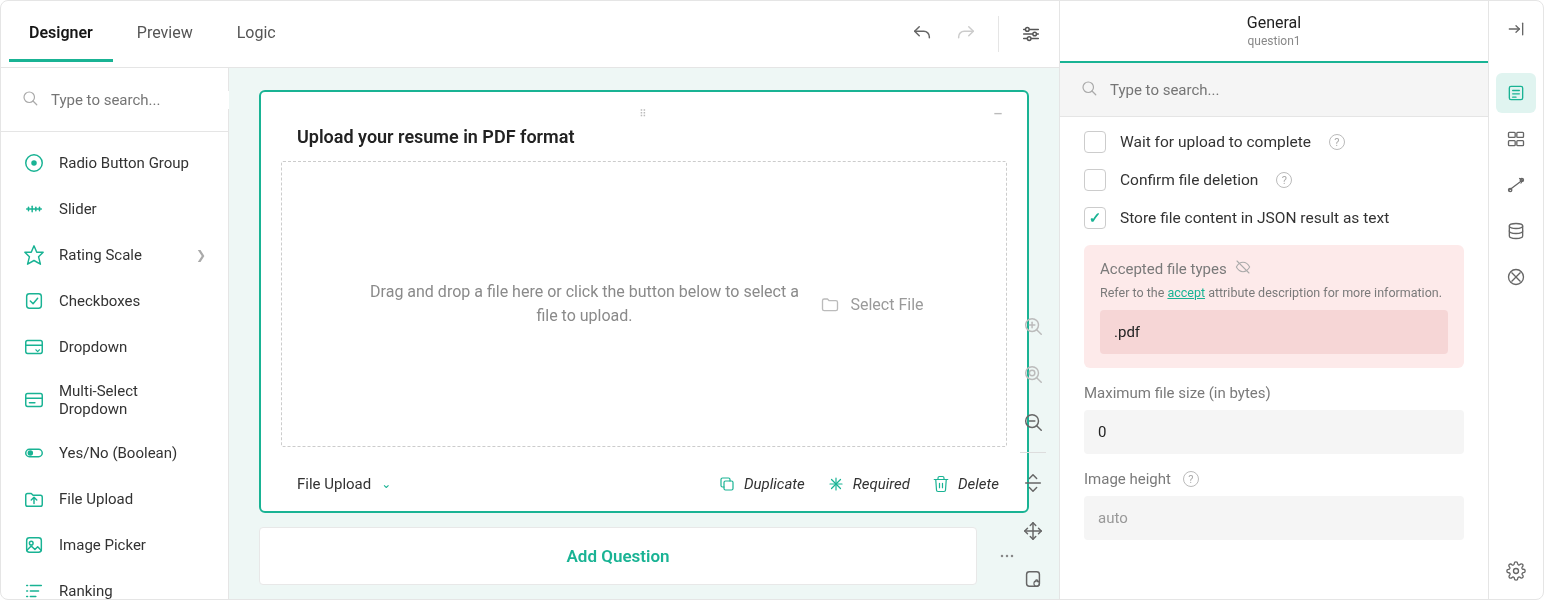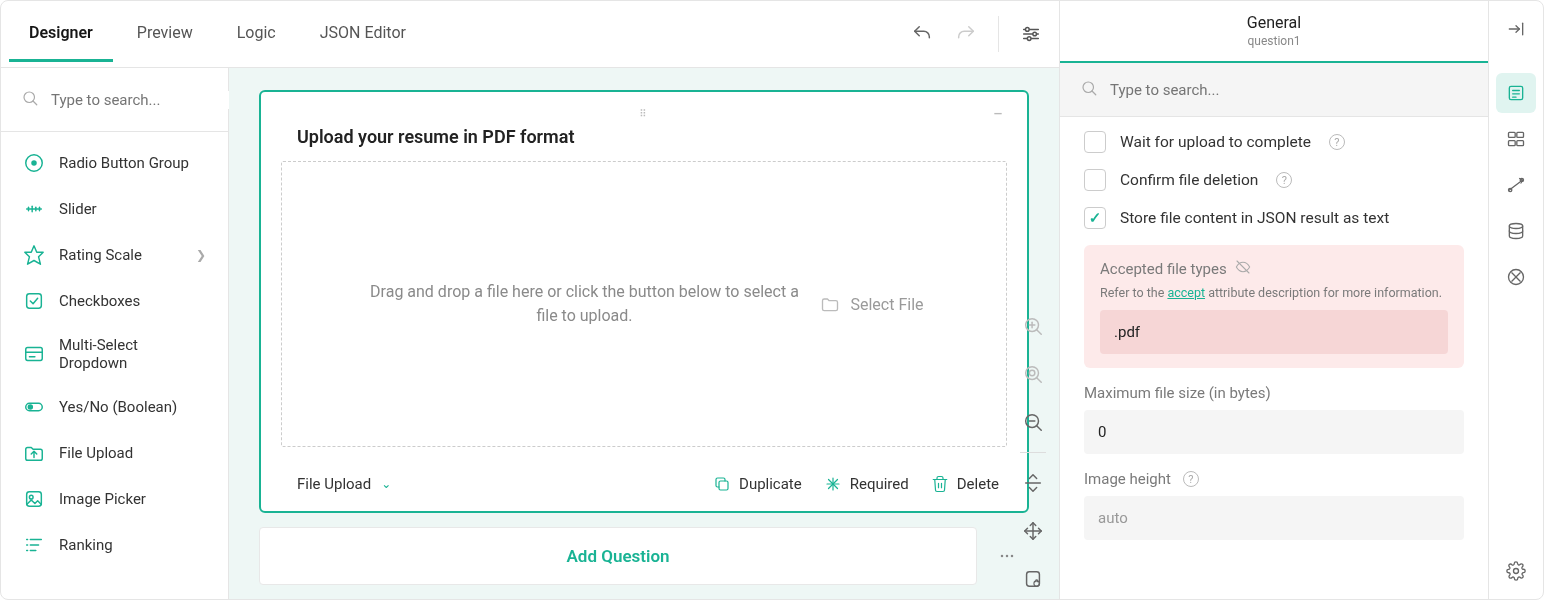--- a/index.html
+++ b/index.html
@@ -30,21 +30,21 @@
 .card-topbar { height: 14px; display: flex; align-items: center; justify-content: center; color: #bbb; position: relative; }
 .card-topbar .mini { position: absolute; right: 24px; color: #bbb; font-size: 18px; }
 .card-title { padding: 6px 36px 14px; font-size: 18px; font-weight: 600; color: #222; }
 .dropzone { margin: 0 20px 18px; border: 1px dashed #ccc; border-radius: 2px; height: 286px; display: flex; flex-direction: row; align-items: center; justify-content: center; gap: 16px; color: #8a8a8a; }
 .dropzone p { font-size: 16px; text-align: center; line-height: 1.5; max-width: 440px; }
 .selectfile { display: inline-flex; align-items: center; gap: 10px; font-size: 16px; color: #9a9a9a; }
 .card-footer { display: flex; align-items: center; padding: 10px 28px 18px 36px; gap: 8px; }
 .type-label { display: inline-flex; align-items: center; gap: 10px; font-size: 15px; color: #333; }
 .type-label .chev { color: #19b394; font-size: 12px; }
 .footer-actions { margin-left: auto; display: flex; gap: 22px; }
-.faction { display: inline-flex; align-items: center; gap: 8px; font-size: 15px; color: #333; cursor: pointer; }
+.faction { display: inline-flex; align-items: center; gap: 8px; font-size: 15px; color: #333; cursor: pointer; font-style: italic; }
 .faction svg, .faction .aicon { width: 18px; height: 18px; color: #19b394; }
 
 .addq-row { display: flex; align-items: center; gap: 8px; }
 .addq-btn { flex: 1; background: #fff; border: 1px solid #e8e8e8; border-radius: 4px; height: 58px; display: flex; align-items: center; justify-content: center; color: #19b394; font-size: 17px; font-weight: 600; cursor: pointer; }
 .more-btn { width: 44px; height: 58px; display: inline-flex; align-items: center; justify-content: center; color: #888; cursor: pointer; }
 
 .vtoolbar { position: absolute; right: 8px; top: 240px; display: flex; flex-direction: column; gap: 12px; align-items: center; }
 .vtool { width: 36px; height: 36px; display: inline-flex; align-items: center; justify-content: center; color: #666; cursor: pointer; }
 .vtool.sep { border-top: 1px solid #ddd; height: 1px; width: 26px; padding: 0; }
 
@@ -81,21 +81,20 @@
 </style>
 </head>
 <body>
 
 <div class="left-col">
   <div class="tabs-row">
     <div class="tabs">
       <div class="tab active">Designer</div>
       <div class="tab">Preview</div>
       <div class="tab">Logic</div>
-      <div class="tab">JSON Editor</div>
     </div>
     <div class="tabs-right">
       <span class="icon-btn" style="color:#666">
         <svg viewBox="0 0 24 24">
             <path d="M9 14l-5-5 5-5"></path>
             <path d="M4 9h10a6 6 0 016 6v1"></path>
           </svg>
       </span>
       <span class="icon-btn" style="color:#ccc">
         <svg viewBox="0 0 24 24">
@@ -166,20 +165,30 @@
                 <polyline points="8 12 11 15 16 9"></polyline>
               </svg>
             </span>
           <span>Checkboxes</span>
         </div>
         <div class="toolbox-item">
           <span class="ticon">
               <svg viewBox="0 0 24 24">
                 <rect x="3" y="5" width="18" height="14" rx="2"></rect>
                 <line x1="3" y1="10" x2="21" y2="10"></line>
+                <polyline points="14 15 16 17 18 15" stroke-width="1.2"></polyline>
+              </svg>
+            </span>
+          <span>Dropdown</span>
+        </div>
+        <div class="toolbox-item">
+          <span class="ticon">
+              <svg viewBox="0 0 24 24">
+                <rect x="3" y="5" width="18" height="14" rx="2"></rect>
+                <line x1="3" y1="10" x2="21" y2="10"></line>
                 <line x1="7" y1="15" x2="13" y2="15"></line>
               </svg>
             </span>
           <span>Multi-Select Dropdown</span>
         </div>
         <div class="toolbox-item">
           <span class="ticon">
               <svg viewBox="0 0 24 24">
                 <rect x="3" y="8" width="18" height="8" rx="4"></rect>
                 <circle cx="8" cy="12" r="3" fill="currentColor" stroke="none"></circle>

